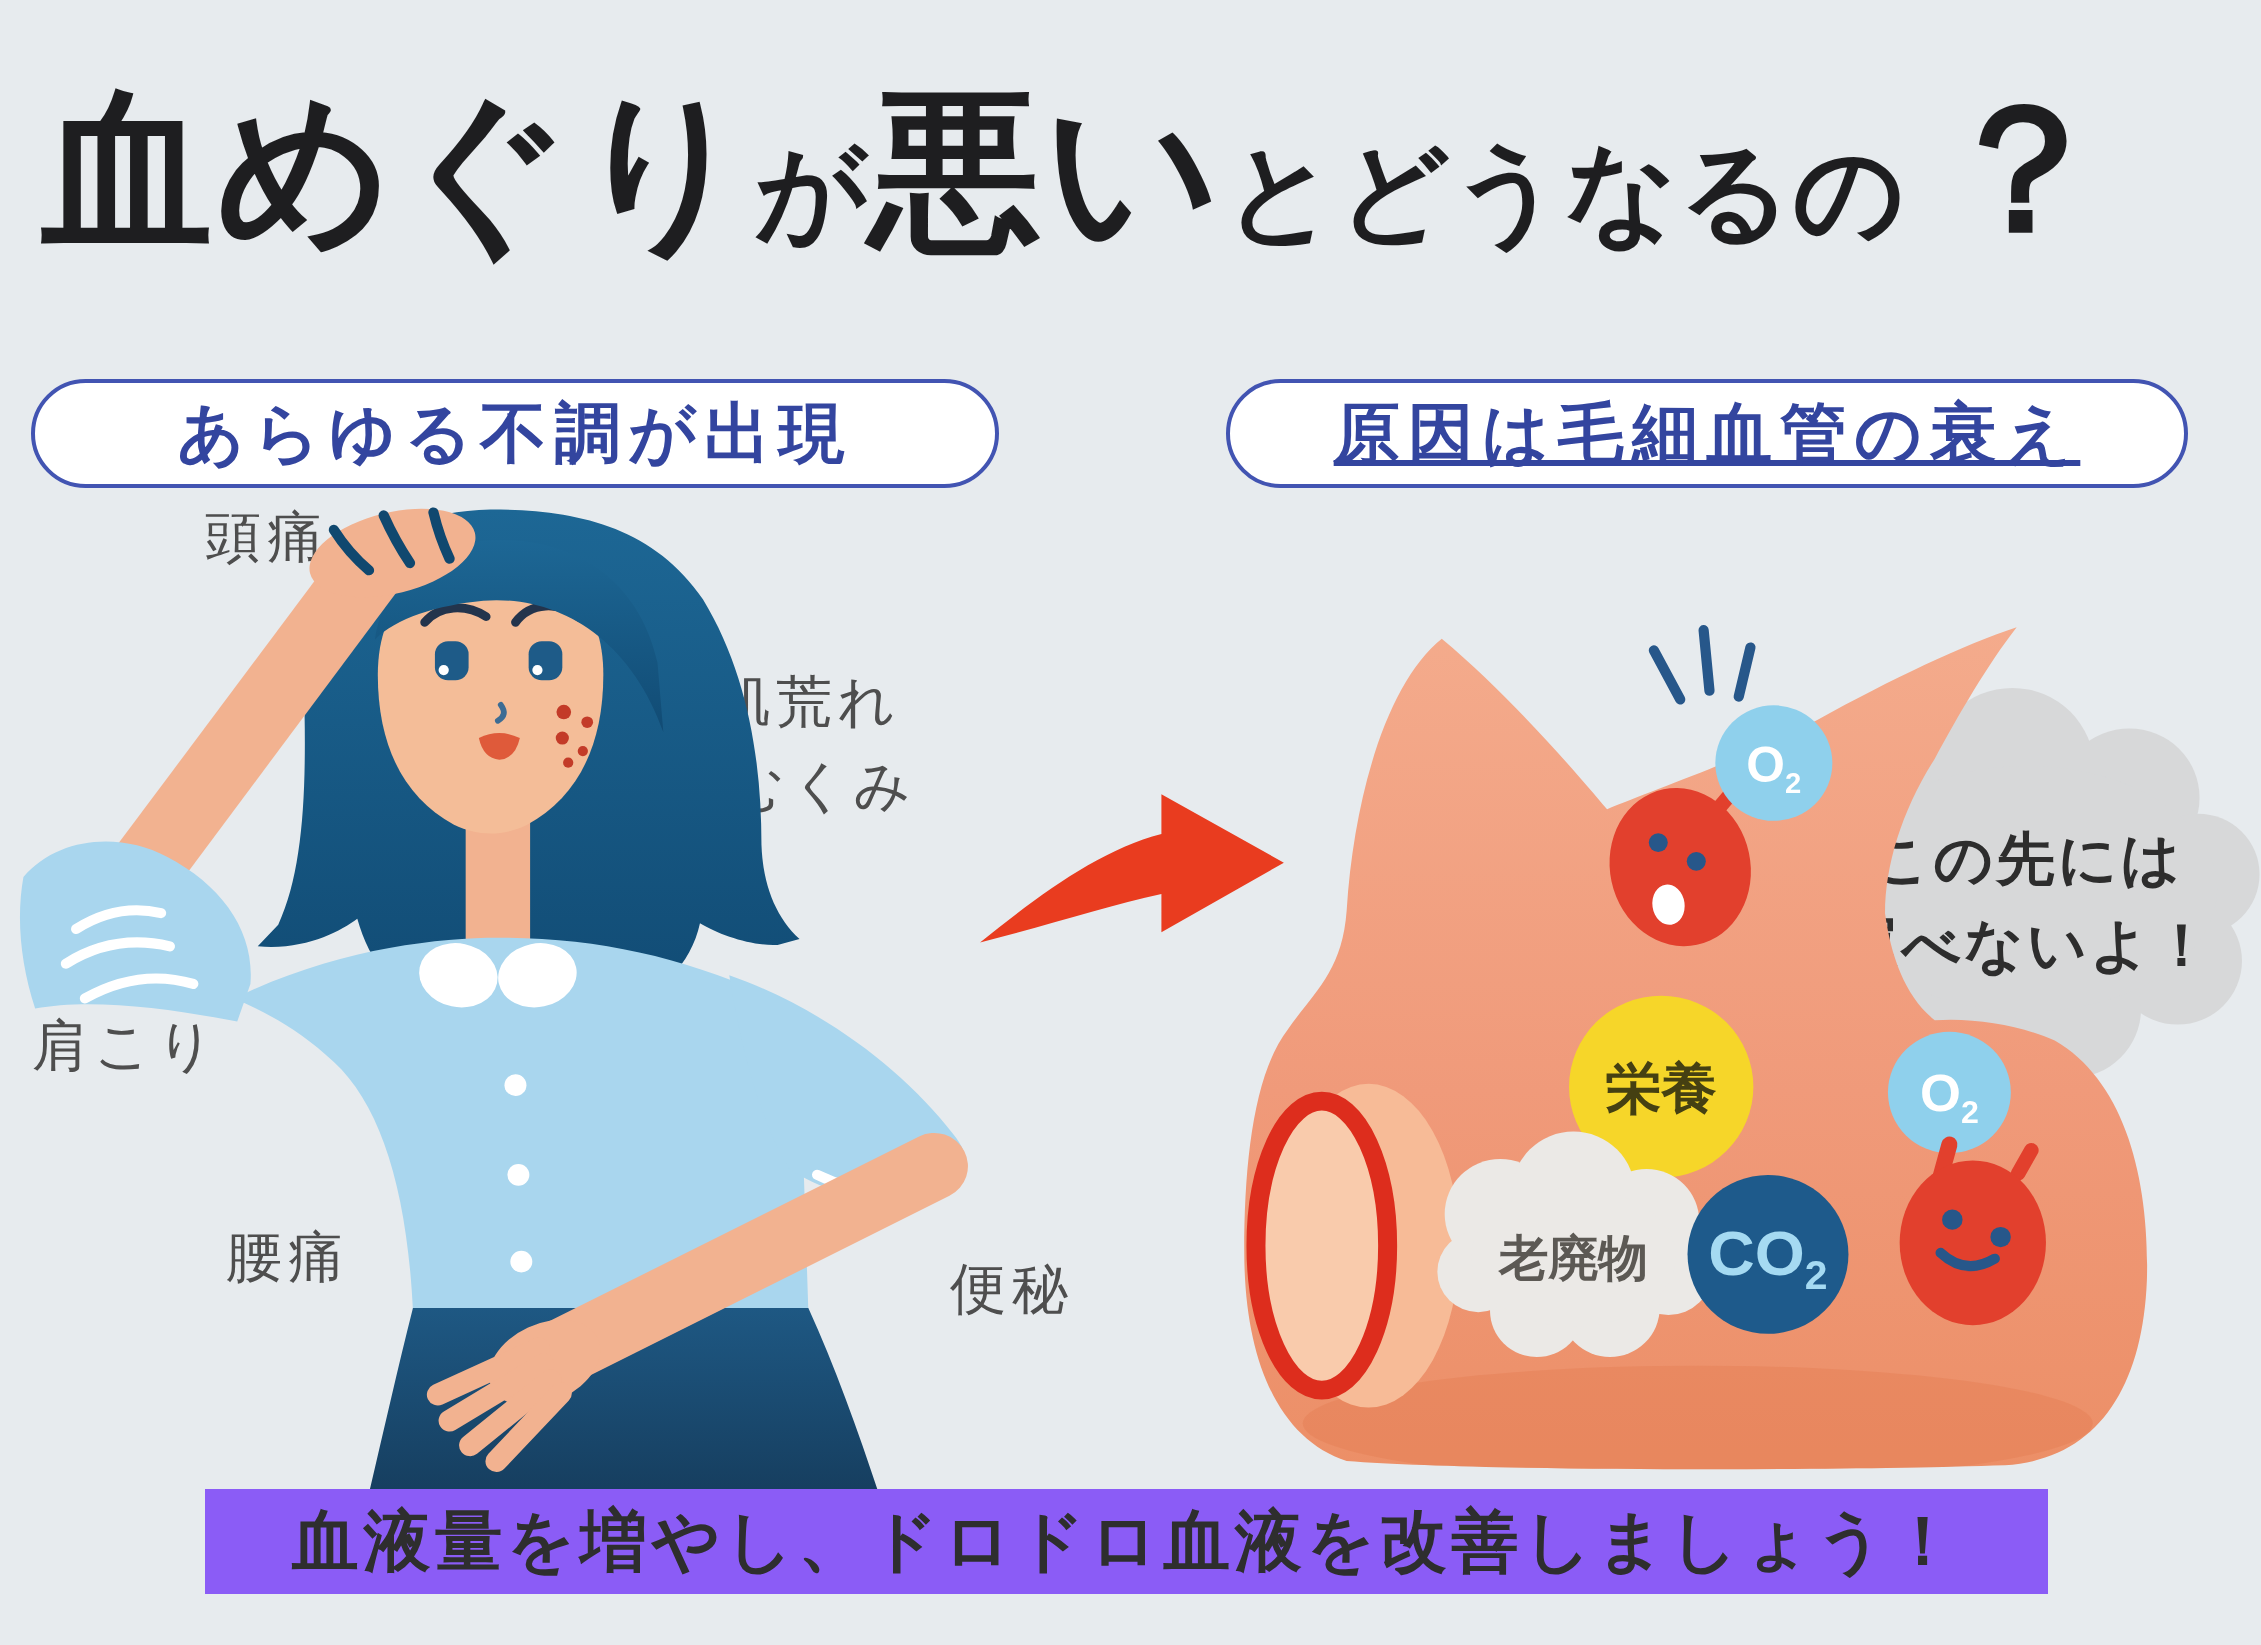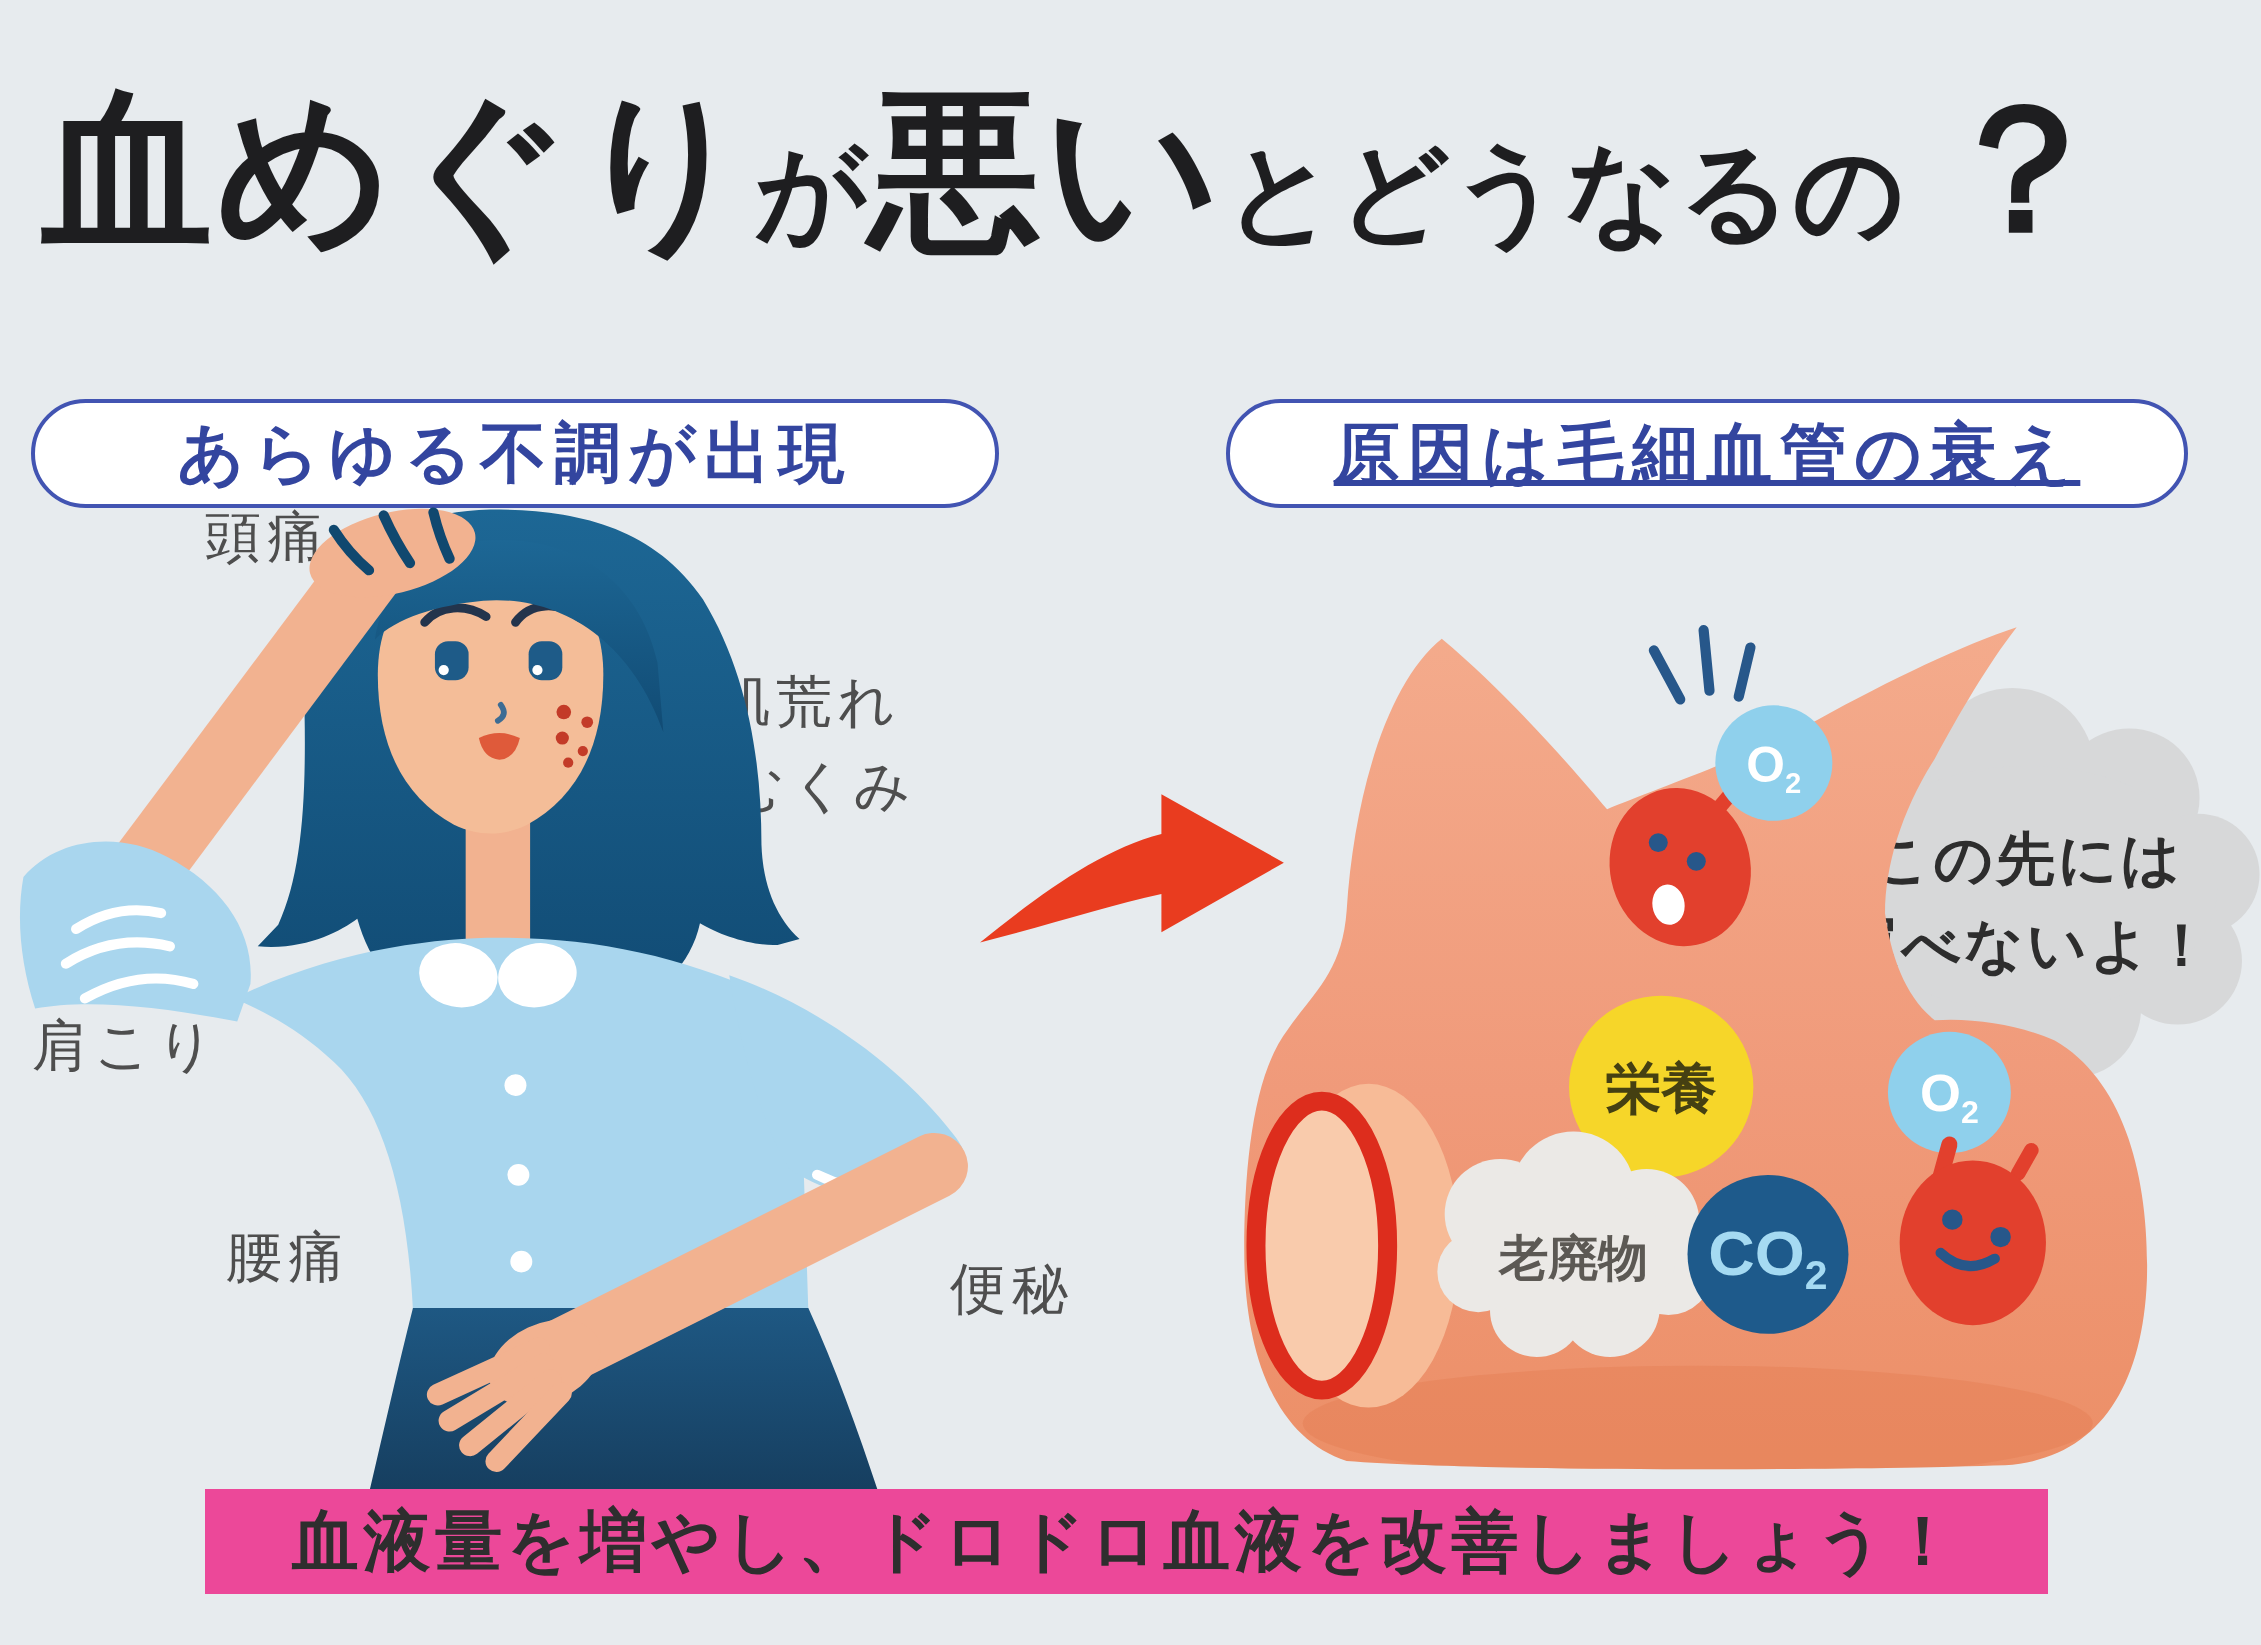--- a/index.html
+++ b/index.html
@@ -10,34 +10,34 @@
   .title{position:absolute;left:41px;top:81px;width:2196px;white-space:nowrap;
          color:#1e1e20;font-weight:700;line-height:1;letter-spacing:3.5px;}
   .title .t-big{font-size:172px;vertical-align:baseline;margin-top:12px;}
   .title .t-small{font-size:110px;vertical-align:baseline;letter-spacing:1.2px;}
   .title .t-q{margin-left:28px;font-size:177px;}
 
   
   .pill{position:absolute;top:379px;height:101px;background:#ffffff;
         border:4.7px solid #4254b2;border-radius:71px;
         display:flex;align-items:center;justify-content:center;
-        font-size:66px;font-weight:700;color:#33459f;letter-spacing:8.2px;margin-top:20px;}
+        font-size:66px;font-weight:700;color:#33459f;letter-spacing:8.2px;}
   .pill-left{left:31px;width:960px;}
   .pill-right{left:1226px;width:954px;text-decoration:underline;}
 
   
   .sym{position:absolute;font-size:56px;font-weight:500;color:#4e4e4e;letter-spacing:5.9px;white-space:nowrap;}
 
   
   .woman-svg{position:absolute;left:0;top:498px;width:1069px;height:995px;}
   .arrow-svg{position:absolute;left:973px;top:777px;width:315px;height:177px;}
   .vessel-svg{position:absolute;left:1215px;top:607px;width:1046px;height:867px;}
 
   
-  .banner{position:absolute;left:205px;top:1489px;width:1843px;height:105px;background:#ec4899;
+  .banner{position:absolute;left:205px;top:1489px;width:1843px;height:105px;background:#8b5cf6;
           display:flex;align-items:center;justify-content:center;
           font-size:67px;font-weight:600;color:#2e2e2e;letter-spacing:4.7px;white-space:nowrap;}
 
   svg text{font-family:"Liberation Sans",sans-serif;}
 </style>
 </head>
 <body>
 
 <div class="stage">
 

